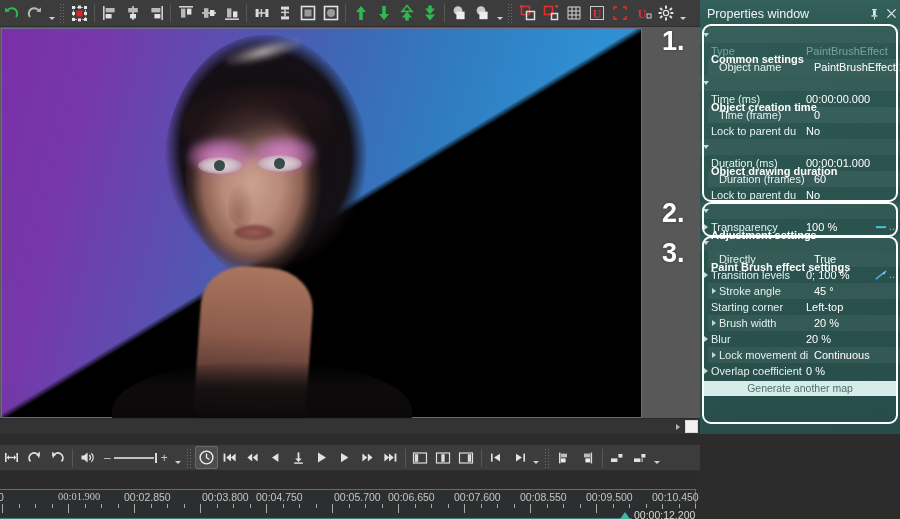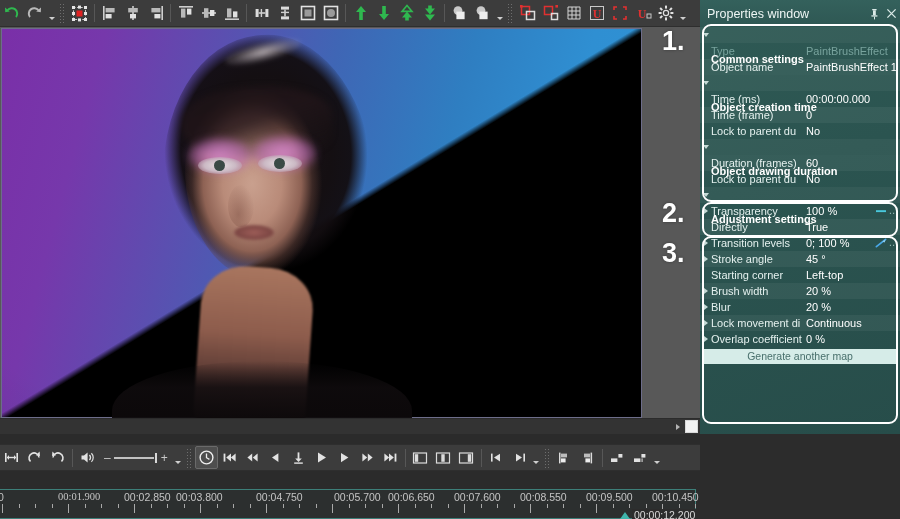--- a/index.html
+++ b/index.html
@@ -258,21 +258,21 @@
   .prow .pname {
     width: 95px; flex: none; overflow: hidden; white-space: nowrap;
     color: #e4f0ee;
   }
   .prow .pval {
     flex: 1; overflow: hidden; white-space: nowrap; color: #ffffff;
     padding-right: 2px;
   }
   .prow.grp { background: rgba(255,255,255,0.045); }
   .prow.grp .pname { font-weight: bold; width: auto; color: #ffffff; margin-top: 48px; }
-  .prow.alt { background: rgba(255,255,255,0.055); }
+  .prow.alt { background: rgba(255,255,255,0.055); margin-left: 8px; }
   .prow.dim .pname, .prow.dim .pval { color: #78a39d; }
   .prow .rowicon {
     width: 14px; flex: none; display: flex; align-items: center; justify-content: center;
   }
   .prow .dots {
     width: 12px; flex: none; color: #9dc0bb; font-size: 10px; text-align: center; letter-spacing: .5px;
   }
   .indent1 { }
 
   #gen-map-btn {
@@ -766,21 +766,21 @@
   </div>
 
 
   <div id="timeline">
     <div id="tl-band"></div>
     <div id="tl-selection"></div>
     <div id="tl-labels">
         <div class="tl-label" style="left: -2px;">0</div>
         <div class="tl-label" style="left: 58px; font-family: Liberation Serif, serif;">00:01.900</div>
         <div class="tl-label" style="left: 124px;">00:02.850</div>
-        <div class="tl-label" style="left: 176px; text-align: right;">00:03.800</div>
+        <div class="tl-label" style="left: 202px; text-align: right;">00:03.800</div>
         <div class="tl-label" style="left: 256px;">00:04.750</div>
         <div class="tl-label" style="left: 334px;">00:05.700</div>
         <div class="tl-label" style="left: 388px;">00:06.650</div>
         <div class="tl-label" style="left: 454px;">00:07.600</div>
         <div class="tl-label" style="left: 520px;">00:08.550</div>
         <div class="tl-label" style="left: 586px;">00:09.500</div>
         <div class="tl-label" style="left: 652px;">00:10.450</div>
       </div>
     <div id="tl-ticks">
         <div class="tk major" style="left: 2px;"></div>
@@ -891,20 +891,25 @@
           <span class="exp empty"></span>
           <span class="pname indent1">Lock to parent du</span>
           <span class="pval">No</span>
         </div>
         <div class="prow grp indent1">
           <span class="exp down">
             <i></i>
           </span>
           <span class="pname">Object drawing duration</span>
         </div>
+        <div class="prow">
+          <span class="exp empty"></span>
+          <span class="pname indent1">Duration (ms)</span>
+          <span class="pval">00:00:01.000</span>
+        </div>
         <div class="prow alt">
           <span class="exp empty"></span>
           <span class="pname indent1">Duration (frames)</span>
           <span class="pval">60</span>
         </div>
         <div class="prow">
           <span class="exp empty"></span>
           <span class="pname indent1">Lock to parent du</span>
           <span class="pval">No</span>
         </div>
@@ -919,20 +924,26 @@
             <i></i>
           </span>
           <span class="pname ">Transparency</span>
           <span class="pval">100 %</span>
           <span class="rowicon">
             <svg width="12" height="10" viewBox="0 0 12 10">
               <rect x="1" y="4.2" width="10" height="1.9" fill="#49c8dc"></rect>
             </svg>
           </span>
           <span class="dots">...</span>
+        </div>
+        <div class="prow grp ">
+          <span class="exp down">
+            <i></i>
+          </span>
+          <span class="pname">Paint Brush effect settings</span>
         </div>
         <div class="prow alt">
           <span class="exp empty"></span>
           <span class="pname ">Directly</span>
           <span class="pval">True</span>
         </div>
         <div class="prow">
           <span class="exp">
             <i></i>
           </span>

